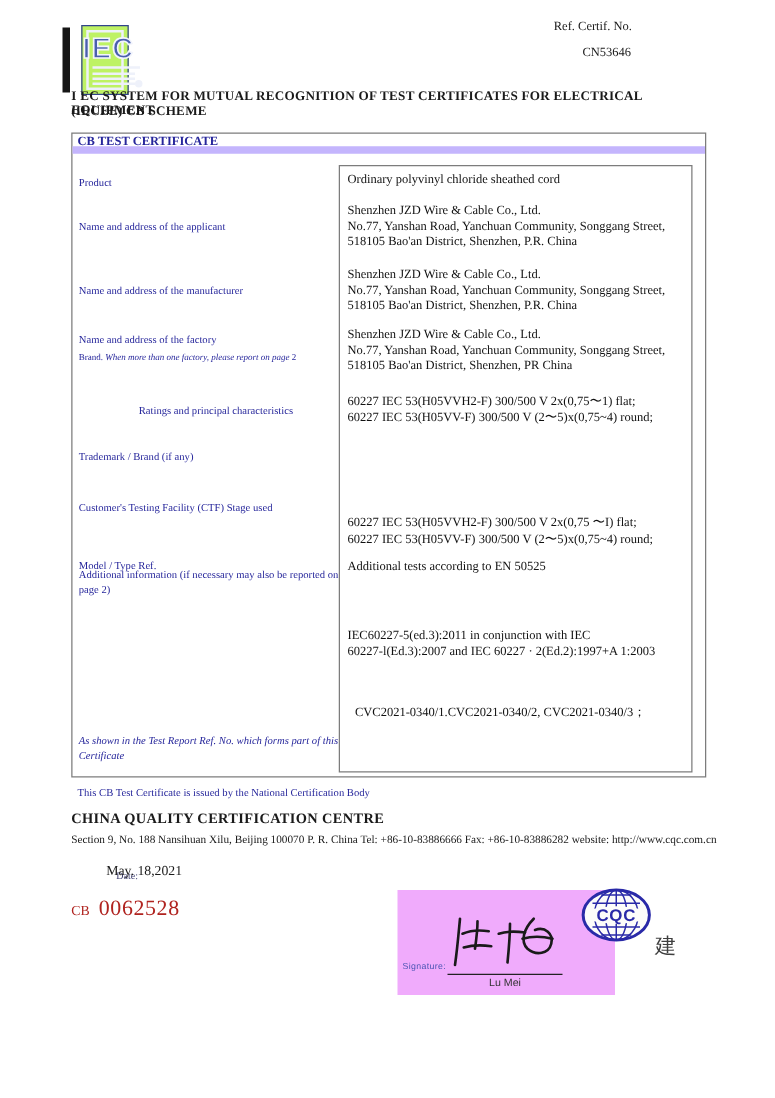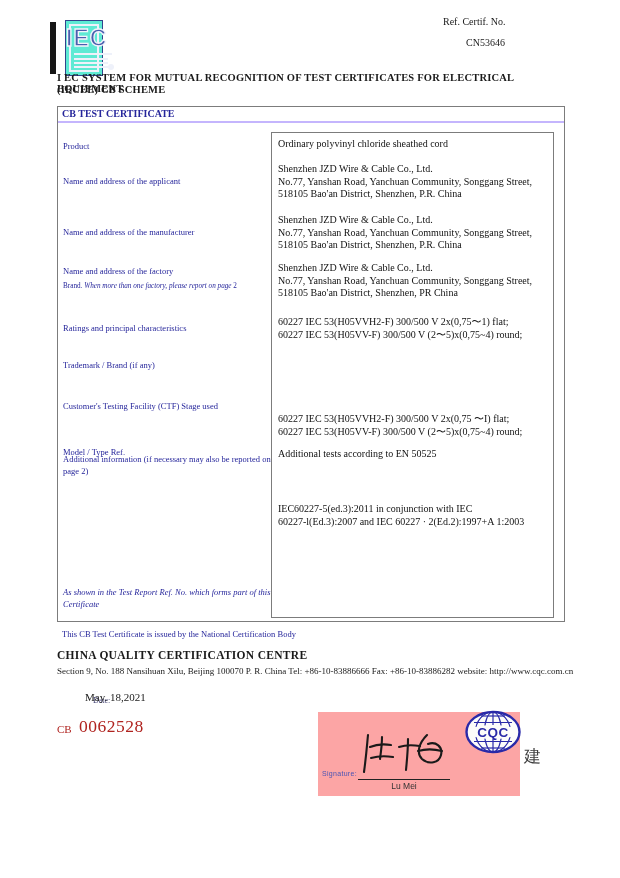--- a/index.html
+++ b/index.html
@@ -3,70 +3,70 @@
 <meta charset="utf-8">
 <style>
   * { margin:0; padding:0; box-sizing:border-box; }
   html,body { width:620px; height:878px; background:#ffffff; }
   body { font-family:"Liberation Serif", serif; color:#1a1a1a; position:relative; }
   .page { position:absolute; left:0; top:0; width:620px; height:878px; background:#fff; overflow:hidden; }
 
   
   .iec-logo { position:absolute; left:50px; top:19px; width:74px; height:58px; }
   .iec-bar { position:absolute; left:0; top:3px; width:6px; height:52px; background:#161616; }
-  .iec-square { position:absolute; left:15px; top:1px; width:38px; height:56px; background:#5eead4; border:1px solid #32448c; }
+  .iec-square { position:absolute; left:15px; top:1px; width:38px; height:56px; background:#bef264; border:1px solid #32448c; }
   .iec-inner { position:absolute; left:3px; top:3px; right:3px; bottom:3px; border:2px solid #eef1fa; }
   .iec-text { position:absolute; left:0; top:4px; width:100%; text-align:center;
               font-family:"Liberation Sans", sans-serif; font-weight:bold; font-size:23px; letter-spacing:1px;
               color:#4a5fae; -webkit-text-stroke:1.3px #f2f4fc; }
   .iec-underline { position:absolute; left:8px; top:32px; width:38px; height:2px; background:#eef1fa; }
   .iec-line { position:absolute; left:8px; width:34px; height:2px; background:#eef1fa; }
   .iec-dot { position:absolute; left:42px; top:43px; width:6px; height:6px; border-radius:50%; background:#eef1fa; }
 
   
   .ref-label { position:absolute; left:443px; top:16px; font-size:10px; }
   .ref-value { position:absolute; left:466px; top:37px; font-size:10px; }
   .doc-title { position:absolute; left:57px; width:490px; font-weight:bold; font-size:10.5px; letter-spacing:0.2px; }
   .doc-title.l1 { top:72px; }
   .doc-title.l2 { top:84px; }
 
   
   .cert-box { position:absolute; left:57px; top:106px; width:508px; height:516px; border:1px solid #7c7c7c; }
-  .cert-header { height:16px; border-bottom:2px solid #c4b5fd; padding:1px 0 0 4px;
+  .cert-header { height:16px; border-bottom:6px solid #c4b5fd; padding:1px 0 0 4px;
                  color:#26269b; font-weight:bold; font-size:10px; }
   .value-box { position:absolute; left:213px; top:25px; width:283px; height:486px; border:1px solid #7c7c7c; }
   .lbl { position:absolute; left:5px; color:#26269b; font-size:8.5px; line-height:12.3px; }
   .val { position:absolute; left:220px; color:#111; font-size:10px; line-height:12.6px; width:278px; }
   .note { position:absolute; left:5px; color:#26269b; font-size:7.2px; }
   .note .it { font-style:italic; }
 
   .p-lbl  { top:33px; }   .p-val  { top:31px; }
   .a-val  { top:56px; }   .a-lbl  { top:68px; }
   .m-val  { top:107px; }  .m-lbl  { top:119px; }
   .f-val  { top:155px; }  .f-lbl  { top:158px; } .f-note { top:175px; }
-  .r-val  { top:209px; }  .r-lbl  { top:215px; }
+  .r-val  { top:209px; }  .r-lbl  { top:215px;margin-left:48px; }
   .t-lbl  { top:252px; }
   .c-lbl  { top:293px; }
   .mo-val { top:306px; }  .mo-lbl { top:311px;margin-top:28px; }
   .ad-val { top:341px; }  .ad-lbl { top:346px; width:212px; }
   .co-val { top:396px; }  .co-lbl { top:421px; width:214px; }
   .re-val { top:458px; left:226px; }  .re-lbl { top:479px; width:218px;font-style:italic; }
 
   .issued-line { position:absolute; left:62px; top:629px; color:#26269b; font-size:8.5px; }
 
   
   .org-name { position:absolute; left:57px; top:649px; font-weight:bold; font-size:11.5px; letter-spacing:0.3px; }
   .org-address { position:absolute; left:57px; top:666px; font-size:9px; }
   .date-label { position:absolute; left:57px; top:696px; font-size:8px; color:#3c3c6e;padding-left:36px; }
   .date-value { position:absolute; left:85px; top:691px; font-size:11px; }
   .cb-prefix { position:absolute; left:57px; top:723px; font-size:11px; color:#b0231f; }
   .cb-number { position:absolute; left:79px; top:716px; font-size:17.5px; color:#b0231f; letter-spacing:0.5px; }
 
   
-  .sig-panel { position:absolute; left:318px; top:712px; width:202px; height:84px; background:#fca5a5; }
+  .sig-panel { position:absolute; left:318px; top:712px; width:174px; height:84px; background:#f0abfc; }
   .sig-svg { position:absolute; left:37px; top:18px; }
   .sig-label { position:absolute; left:4px; top:58px; font-family:"Liberation Sans", sans-serif;
                font-size:7px; color:#4a55b4; letter-spacing:0.3px; }
   .sig-line { position:absolute; left:40px; top:67px; width:92px; height:1px; background:#222; }
   .sig-name { position:absolute; left:40px; top:69px; width:92px; text-align:center;
               font-family:"Liberation Sans", sans-serif; font-size:8.5px; color:#333; }
   .cqc-logo { position:absolute; left:464px; top:709px; }
   .stamp-char { position:absolute; left:524px; top:745px; font-size:17px; color:#3f3f3f; }
 </style>
 </head>
@@ -139,20 +139,21 @@
     <div class="lbl mo-lbl">Model / Type Ref.</div>
 
     <div class="val ad-val">Additional tests according to EN 50525</div>
     <div class="lbl ad-lbl">Additional information (if necessary may also be reported on page 2)</div>
 
     <div class="val co-val">
       <div>IEC60227-5(ed.3):2011 in conjunction with IEC</div>
       <div>60227-l(Ed.3):2007 and IEC 60227 · 2(Ed.2):1997+A 1:2003</div>
     </div>
 
+    <div class="val re-val">CVC2021-0340/1.CVC2021-0340/2, CVC2021-0340/3；</div>
     <div class="lbl re-lbl">As shown in the Test Report Ref. No. which forms part of this Certificate</div>
   </div>
 
   <div class="issued-line">This CB Test Certificate is issued by the National Certification Body</div>
 
   <div class="org-name">CHINA QUALITY CERTIFICATION CENTRE</div>
   <div class="org-address">Section 9, No. 188 Nansihuan Xilu, Beijing 100070 P. R. China Tel: +86-10-83886666 Fax: +86-10-83886282 website: http://www.cqc.com.cn</div>
   <div class="date-label">Date:</div>
   <div class="date-value">May. 18,2021</div>
   <div class="cb-prefix">CB</div>

